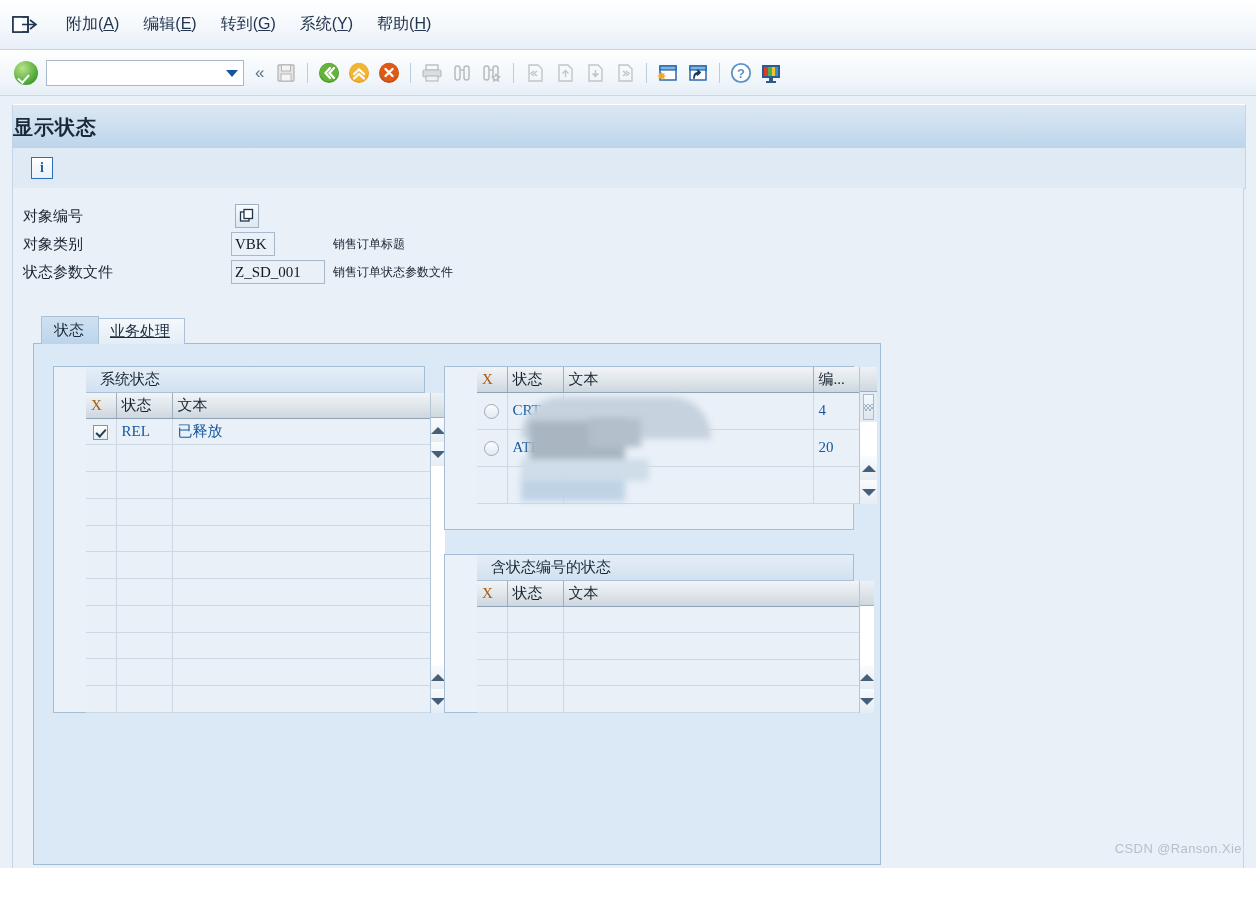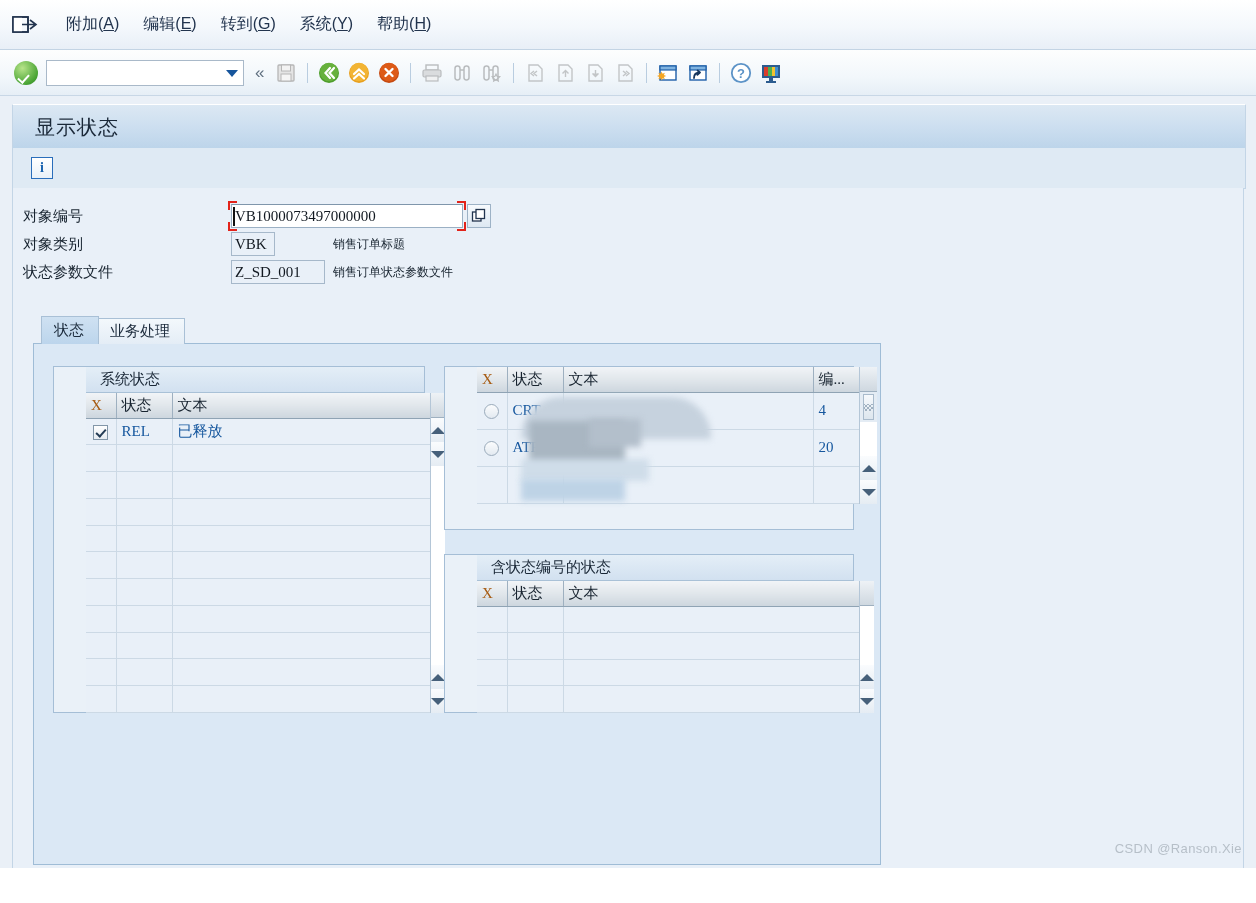--- a/index.html
+++ b/index.html
@@ -122,23 +122,22 @@
     width: 1232px; height: 44px;
     background: linear-gradient(to bottom, #dce8f3 0%, #cddff0 48%, #bcd4ea 100%);
     border-top: 1px solid #ffffff;
     border-left: 1px solid #c3d5e6;
     border-right: 1px solid #c3d5e6;
     display: flex;
     align-items: center;
   }
   .title-text {
     font-size: 20px;
-    font-weight: normal;
+    font-weight: bold;
     color: #1a2838;
-    margin-left: 22px;
     letter-spacing: 1px;
   }
 
   
   .apptoolbar {
     position: absolute;
     left: 12px; top: 148px;
     width: 1232px; height: 40px;
     background: #dfeaf4;
     border-left: 1px solid #c3d5e6;
@@ -268,20 +267,21 @@
   }
   .tab.active {
     background: linear-gradient(to bottom, #cfe1f2, #bcd5ec);
     height: 28px;
     z-index: 3;
     font-weight: normal;
   }
   .tab.inactive {
     background: linear-gradient(to bottom, #f3f8fc, #e4edf6);
     z-index: 2;
+    text-decoration: underline;
   }
 
   
   .tabpanel {
     position: absolute;
     left: 20px; top: 155px;
     width: 848px; height: 522px;
     background: #dbe8f5;
     border: 1px solid #9fbcd6;
     box-sizing: border-box;
@@ -652,30 +652,20 @@
       <span>i</span>
     </div>
   </div>
 
   <div class="canvas">
 
     <div class="hdr-rows">
 
       <div class="hdr-row">
         <div class="hdr-label">对象编号</div>
-        <div class="focus-wrap">
-          <div class="sap-input" style="width:232px;">
-            <span class="caret"></span>
-            <span>VB1000073497000000</span>
-          </div>
-          <span class="focus-corner fc-tl"></span>
-          <span class="focus-corner fc-tr"></span>
-          <span class="focus-corner fc-bl"></span>
-          <span class="focus-corner fc-br"></span>
-        </div>
         <div class="matchcode">
           <svg width="16" height="16" viewBox="0 0 16 16">
             <rect x="1.5" y="4" width="8.5" height="9" fill="#ffffff" stroke="#22344e" stroke-width="1.3"></rect>
             <rect x="5" y="1.5" width="8.5" height="9" fill="#ffffff" stroke="#22344e" stroke-width="1.3"></rect>
           </svg>
         </div>
       </div>
 
       <div class="hdr-row">
         <div class="hdr-label">对象类别</div>

